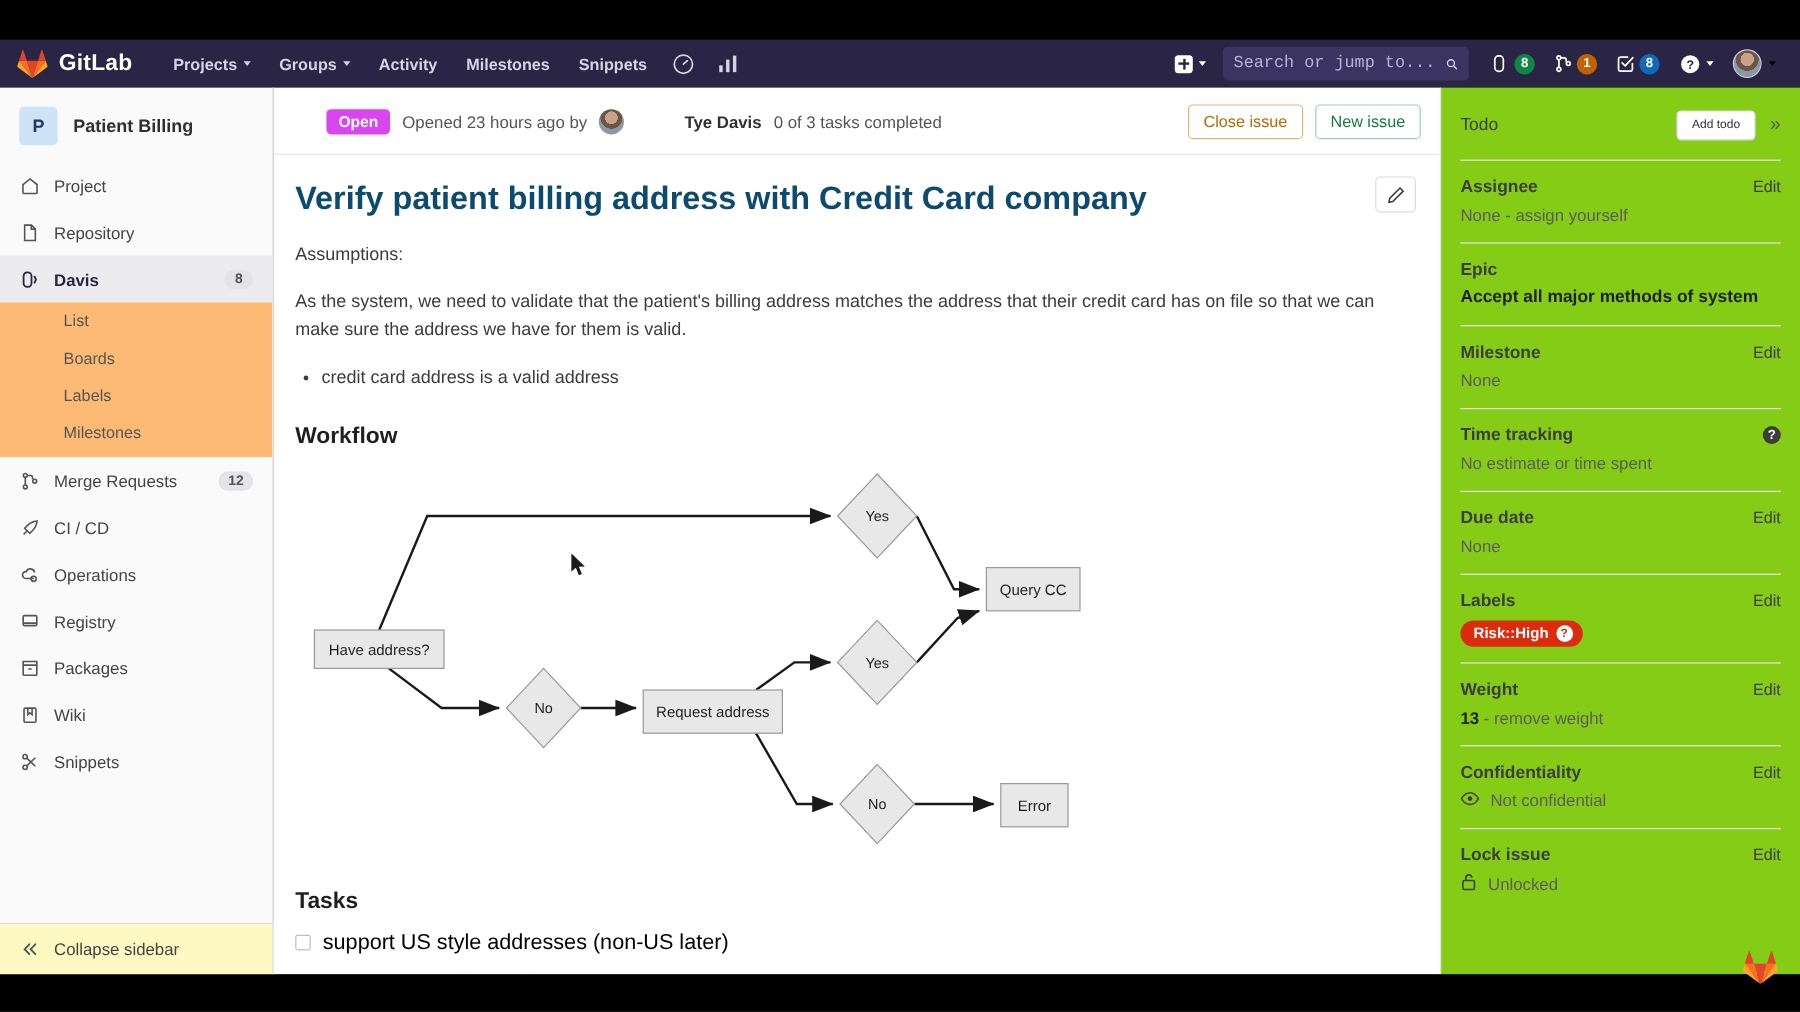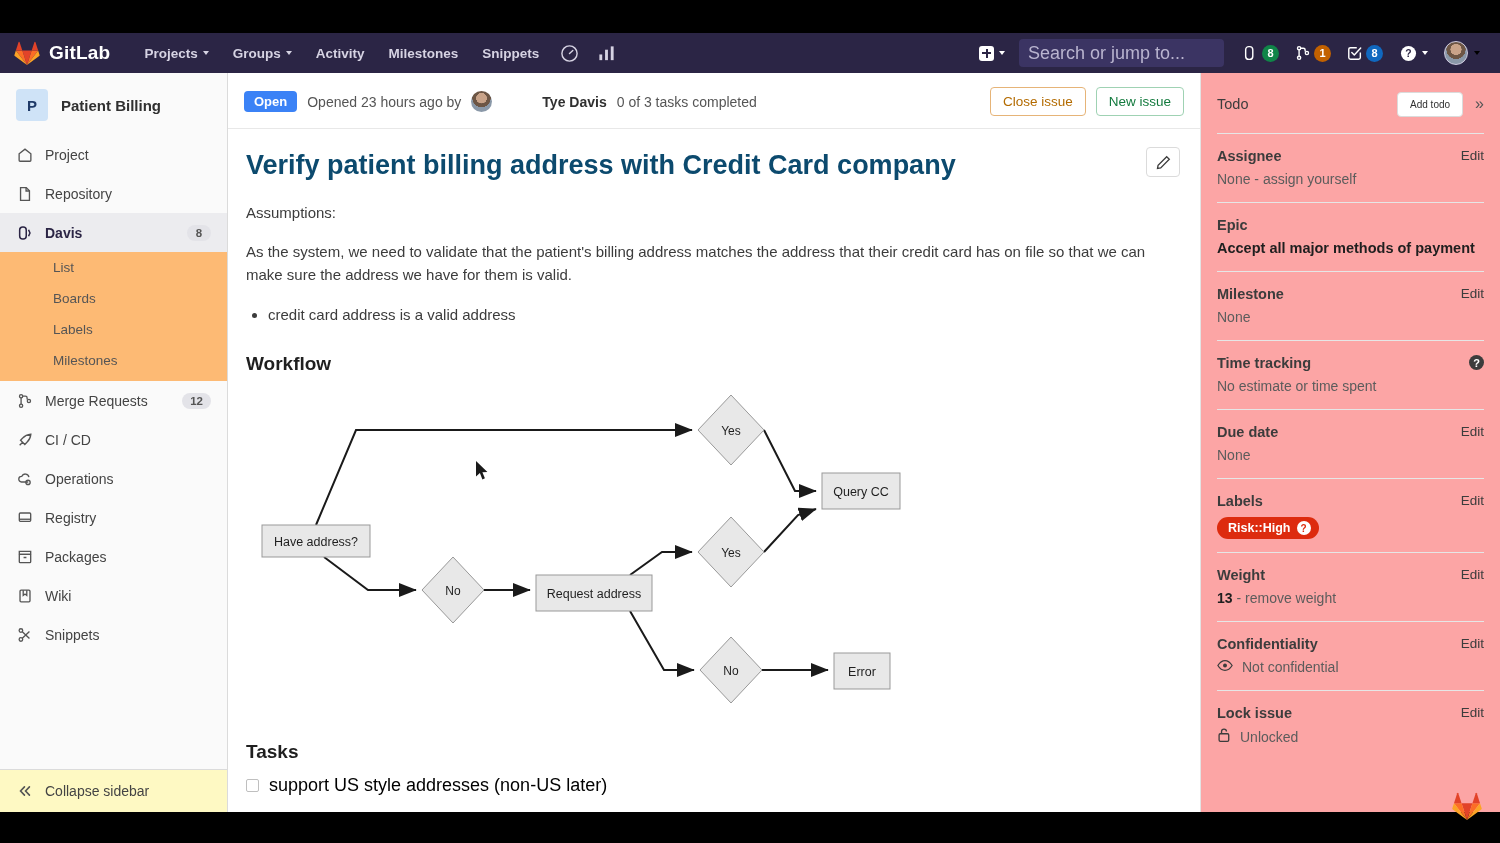--- a/index.html
+++ b/index.html
@@ -39,21 +39,21 @@
   .plus-sq::before{left:3px;top:6.5px;width:9px;height:2px;}
   .plus-sq::after{left:6.5px;top:3px;width:2px;height:9px;}
 
   .searchbox {
     width:205px; height:28px; background:#3b3463; border-radius:4px;
     display:flex; align-items:center; padding:0 9px; margin:0 10px 0 4px;
     position:relative; cursor:text;
   }
   .searchbox input {
     flex:1; background:transparent; border:0; outline:0;
-    color:#fff; font-size:18px; font-family:Liberation Sans, sans-serif;
+    color:#fff; font-size:14px; font-family:Liberation Mono, monospace;
   }
   .searchbox input::placeholder { color:#b9b4cf; }
 
   .counter { display:flex; align-items:center; gap:3px; padding:5px 7px; cursor:pointer; }
   .badge-pill {
     min-width:17px; height:17px; border-radius:9px; color:#fff;
     font-size:11px; font-weight:700; display:flex; align-items:center;
     justify-content:center; padding:0 5px;
   }
   .b-green{background:#108548;} .b-orange{background:#c26100;} .b-blue{background:#1068bf;}
@@ -103,22 +103,22 @@
   
   .main {
     position:absolute; left:228px; top:73px; width:972px; height:739px;
     background:#fff; overflow:hidden;
   }
   .issue-meta {
     display:flex; align-items:center; gap:10px; padding:14px 16px 12px 16px;
     border-bottom:1px solid #e8e8e8; font-size:14px; color:#555;
   }
   .status-badge {
-    background:#3b82f6; color:#fff; font-size:13px; font-weight:600;
-    padding:3px 10px; border-radius:4px;
+    background:#d946ef; color:#fff; font-size:13px; font-weight:600;
+    padding:3px 10px; border-radius:4px;margin-left:28px;
   }
   .mini-av {
     width:21px;height:21px;border-radius:50%;
     background:radial-gradient(circle at 50% 34%, #c9a389 0 30%, #6d5645 31% 52%, #8a98a8 53% 100%);
   }
   .author { font-weight:700; color:#303030;margin-left:40px; }
   .meta-spacer { flex:1; }
   .btn {
     font-size:13.5px; padding:6px 12px; border-radius:4px; background:#fff;
     cursor:pointer; font-family:"Liberation Sans",sans-serif;
@@ -143,21 +143,21 @@
   .h-tasks { font-size:19px; font-weight:700; color:#1f1f1f; margin:26px 0 12px 0; }
 
   .diagram { position:relative; width:700px; height:330px; margin-left:4px; }
   .task-row { display:flex; align-items:center; gap:10px; margin-bottom:13px; }
   .task-cb { width:13px;height:13px;border:1px solid #bfbfbf;border-radius:2px;background:#fff;cursor:pointer;flex:0 0 13px; }
   .task-lbl { font-size:18px; color:#000000; }
 
   
   .rsidebar {
     position:absolute; left:1200px; top:73px; width:300px; height:739px;
-    background:#fca5a5; border-left:1px solid #e3e3e3; overflow:hidden; padding:0 16px;
+    background:#84cc16; border-left:1px solid #e3e3e3; overflow:hidden; padding:0 16px;
   }
   .r-todo { display:flex; align-items:center; padding:16px 0 14px 0; }
   .r-todo .lab { font-size:14.5px; color:#3c3c3c; flex:1; }
   .btn-addtodo {
     border:1px solid #dbdbdb; background:#fff; border-radius:4px;
     font-size:10px; color:#303030; padding:6px 12px; cursor:pointer;
     font-family:Liberation Sans, sans-serif;
   }
   .expand-ico { padding:6px 0 6px 12px; color:#555; font-size:16px; cursor:pointer; }
 
@@ -528,21 +528,21 @@
         <span class="r-title">Assignee</span>
         <span class="r-edit">Edit</span>
       </div>
       <div class="r-val">None - assign yourself</div>
     </div>
 
     <div class="r-block">
       <div class="r-row">
         <span class="r-title">Epic</span>
       </div>
-      <div class="r-val bold">Accept all major methods of payment</div>
+      <div class="r-val bold">Accept all major methods of system</div>
     </div>
 
     <div class="r-block">
       <div class="r-row">
         <span class="r-title">Milestone</span>
         <span class="r-edit">Edit</span>
       </div>
       <div class="r-val">None</div>
     </div>
 

